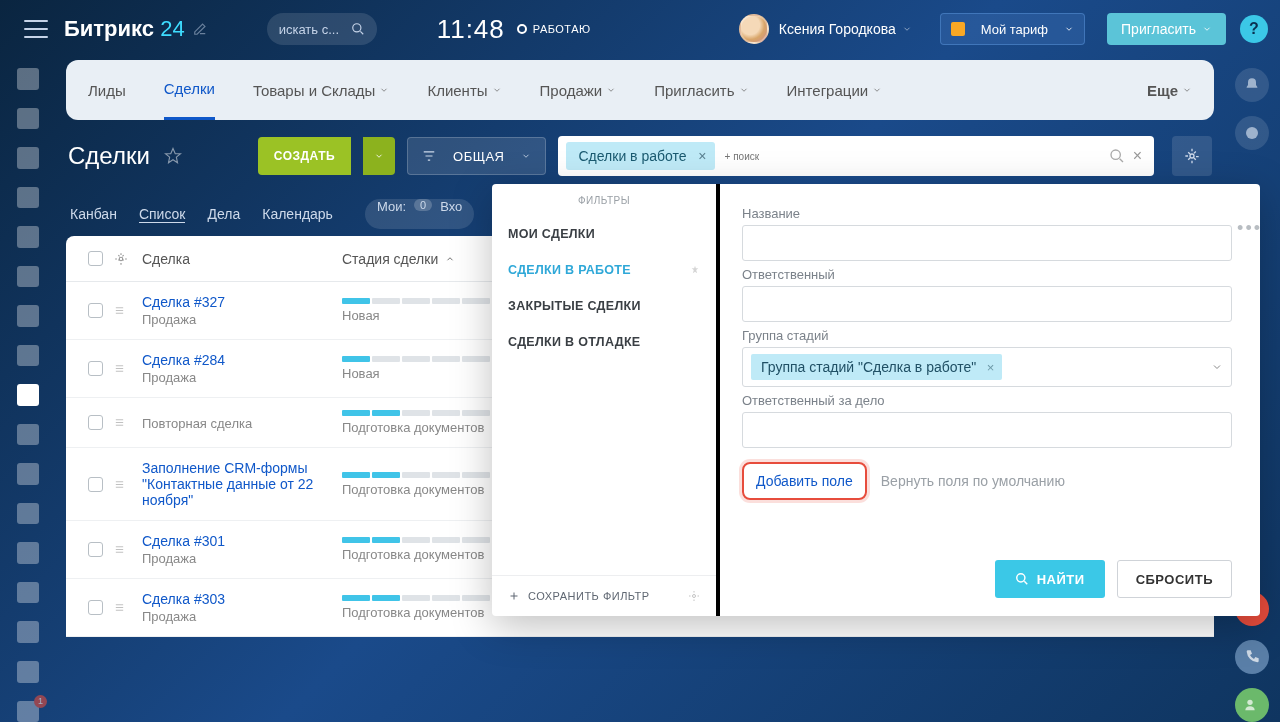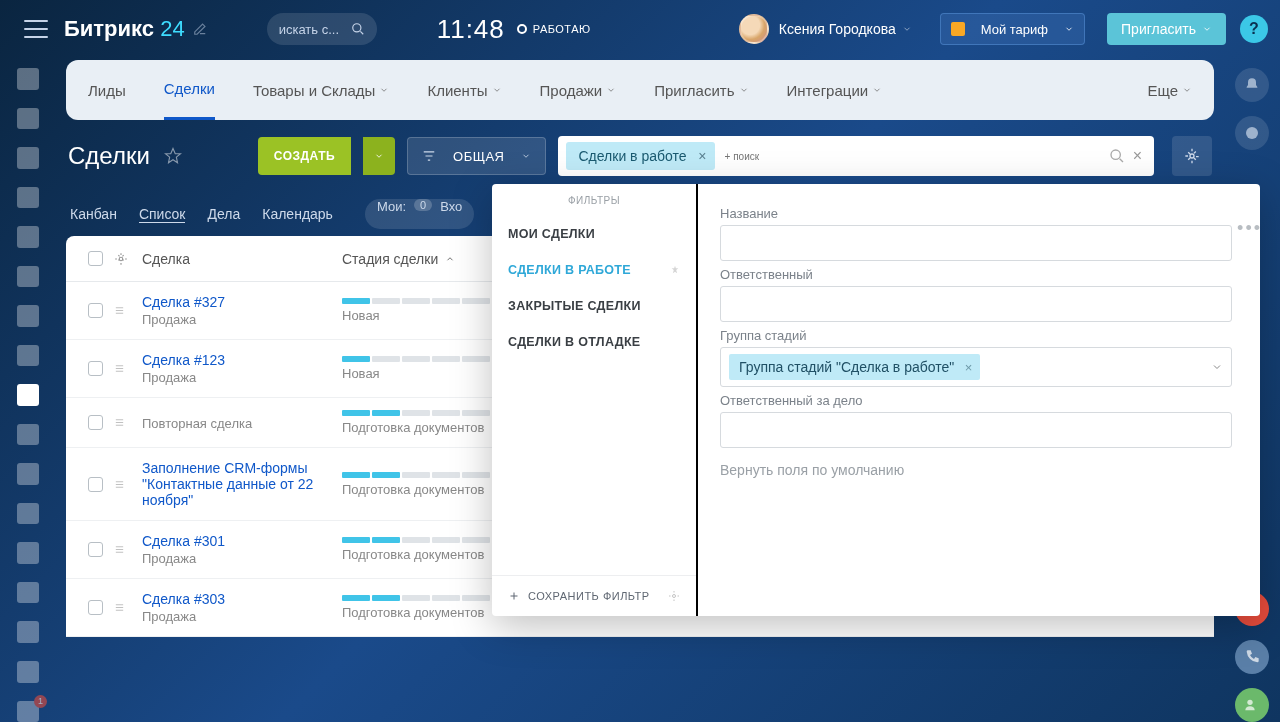--- a/index.html
+++ b/index.html
@@ -32,21 +32,21 @@
 
 .right-rail{position:absolute;right:0;top:58px;bottom:0;width:56px;display:flex;flex-direction:column;align-items:center;padding-top:10px;gap:14px;}
 .rr-ico{width:34px;height:34px;border-radius:50%;background:rgba(255,255,255,.12);display:flex;align-items:center;justify-content:center;}
 .rr-ico svg{opacity:.7;}
 .rr-spacer{flex:1;}
 
 .main{position:absolute;left:56px;right:56px;top:58px;bottom:0;}
 .tabs-bar{height:60px;background:#e9eff5;border-radius:12px;margin:2px 10px 0 10px;display:flex;align-items:center;padding:0 22px;gap:38px;font-size:15px;color:#555;}
 .tab{cursor:pointer;display:flex;align-items:center;gap:4px;}
 .tab.active{color:#1058c9;border-bottom:3px solid #1058c9;height:60px;display:flex;align-items:center;}
-.tabs-more{margin-left:auto;}
+.tabs-more{margin-left:auto;font-weight:bold;}
 
 .page-head{height:72px;display:flex;align-items:center;padding:0 12px;color:#fff;gap:12px;}
 .ph-title{font-size:24px;font-weight:300;margin-right:2px;}
 .star{opacity:.5;}
 .btn-create{height:38px;background:#9bc225;color:#fff;border-radius:4px 0 0 4px;padding:0 16px;font-size:12px;letter-spacing:.5px;display:flex;align-items:center;font-weight:600;}
 .btn-create-dd{height:38px;width:32px;background:#8cb21e;border-radius:0 4px 4px 0;display:flex;align-items:center;justify-content:center;}
 .btn-filter{height:38px;background:rgba(255,255,255,.12);border:1px solid rgba(255,255,255,.2);border-radius:4px;padding:0 14px;display:flex;align-items:center;gap:17px;font-size:13px;letter-spacing:.5px;}
 .searchbar{flex:1;height:40px;background:#fff;border-radius:4px;display:flex;align-items:center;padding:0 8px;position:relative;}
 .chip{background:#bfeaf7;color:#1a5a70;font-size:14px;padding:6px 28px 6px 12px;border-radius:3px;position:relative;}
 .chip .x{position:absolute;right:8px;top:50%;transform:translateY(-50%);color:#5a8090;font-size:14px;}
@@ -73,21 +73,21 @@
 .deal-link{color:#1058c9;cursor:pointer;}
 .deal-sub{color:#888;font-size:13px;margin-top:2px;}
 .stage-bar{display:flex;gap:2px;margin-bottom:4px;}
 .stage-bar span{width:28px;height:6px;background:#dfe3e7;border-radius:1px;}
 .stage-bar span.on{background:#40c4e8;}
 .stage-lbl{color:#888;font-size:13px;}
 .act-txt{color:#777;}
 
 
 .filter-panel{position:absolute;left:492px;top:184px;width:768px;height:432px;background:#fff;border-radius:4px;box-shadow:0 10px 40px rgba(0,0,0,.25);display:flex;}
-.fp-left{width:206px;border-right:2px solid #000000;display:flex;flex-direction:column;}
+.fp-left{width:228px;border-right:4px solid #000000;display:flex;flex-direction:column;}
 .fp-lhdr{height:32px;display:flex;align-items:center;justify-content:center;font-size:10px;color:#9aa0a6;letter-spacing:.5px;}
 .fp-preset{padding:11px 16px;font-size:12.5px;color:#3a3f44;letter-spacing:.3px;cursor:pointer;text-transform:uppercase;font-weight:600;display:flex;align-items:center;}
 .fp-preset.active{color:#2fa8d8;}
 .fp-preset .pin{margin-left:auto;opacity:.35;}
 .fp-save{margin-top:auto;padding:14px 16px;display:flex;align-items:center;gap:8px;font-size:11px;letter-spacing:.5px;color:#5f6772;border-top:1px solid #edeef0;}
 .fp-save .g{margin-left:auto;opacity:.5;}
 .fp-right{flex:1;padding:16px 28px 18px 22px;position:relative;display:flex;flex-direction:column;}
 .fld-lbl{font-size:13px;color:#7b828a;margin-bottom:4px;margin-top:6px;}
 .fld-inp{height:36px;border:1px solid #d6dade;border-radius:3px;width:100%;padding:0 10px;font-size:14px;}
 .fld-sel{height:40px;border:1px solid #d6dade;border-radius:3px;width:100%;display:flex;align-items:center;padding:0 8px;position:relative;}
@@ -348,21 +348,21 @@
   <div class="row">
     <div class="col-chk">
             <div class="chk"></div>
           </div>
     <div class="col-gear">
             <svg width="11" height="11" viewBox="0 0 24 24" fill="none" stroke="#bbb" stroke-width="2">
               <path d="M4 6h16M4 12h16M4 18h16"></path>
             </svg>
           </div>
     <div class="col-deal">
-      <div class="deal-link">Сделка #123</div>
+      <div class="deal-link">Сделка #284</div>
       <div class="deal-sub">Продажа</div>
     </div>
     <div class="col-stage">
       <div>
               <div class="stage-bar">
                 <span class="on"></span>
                 <span class=""></span>
                 <span class=""></span>
                 <span class=""></span>
                 <span class=""></span>
@@ -536,16 +536,27 @@
       <div class="sel-chip"><span>Группа стадий "Сделка в работе"</span><span class="x">×</span></div>
       <span class="sel-caret">
           <svg width="12" height="12" viewBox="0 0 24 24" fill="none" stroke="#888" stroke-width="2">
             <path d="m6 9 6 6 6-6"></path>
           </svg>
         </span>
     </div>
     <div class="fld-lbl">Ответственный за дело</div>
     <input class="fld-inp" style="">
     <div class="action-row">
+      <div class="add-field">Добавить поле</div>
       <div class="reset-fields">Вернуть поля по умолчанию</div>
     </div>
+    <div class="fp-buttons">
+      <div class="btn-find">
+          <svg width="14" height="14" viewBox="0 0 24 24" fill="none" stroke="#fff" stroke-width="2.5">
+            <circle cx="10" cy="10" r="7"></circle>
+            <path d="m21 21-5-5"></path>
+          </svg>
+          <span>НАЙТИ</span>
+        </div>
+      <div class="btn-reset">СБРОСИТЬ</div>
+    </div>
   </div>
 </div>
 
 </body></html>

